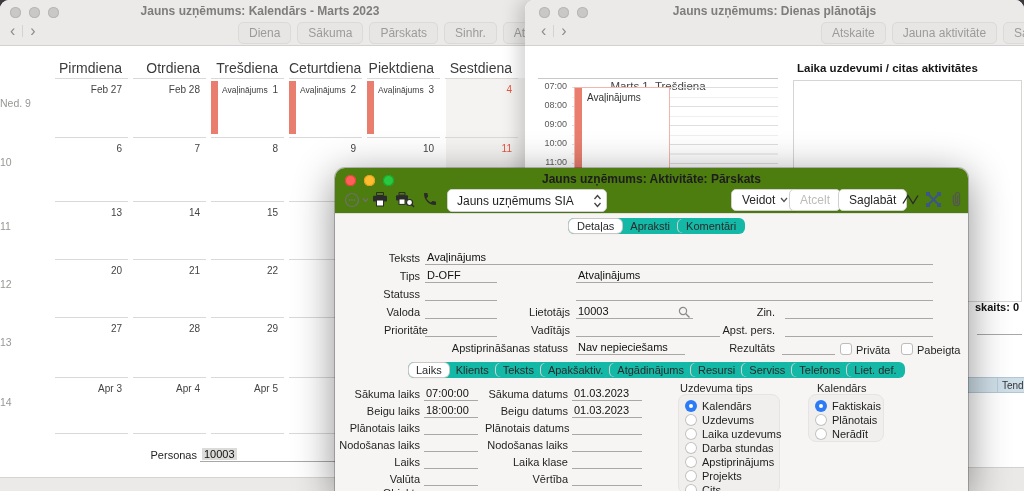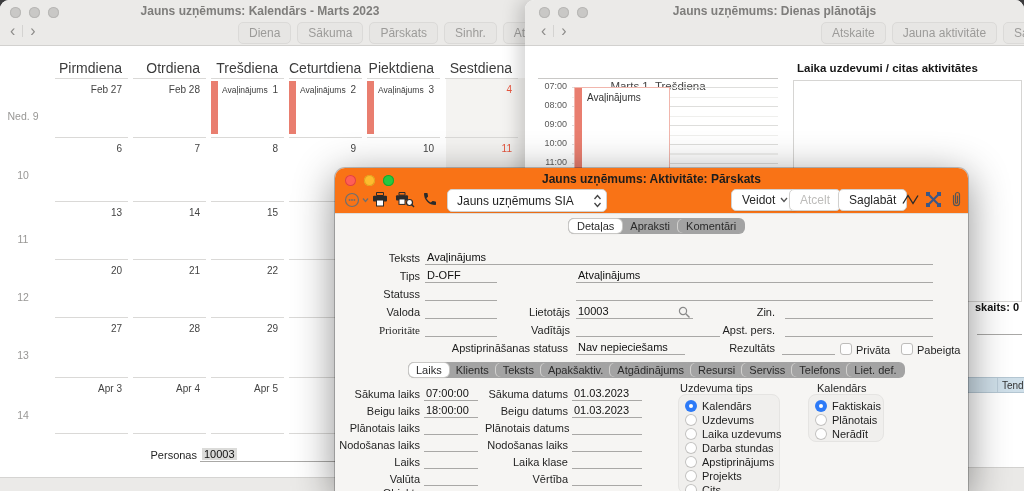--- a/index.html
+++ b/index.html
@@ -12,51 +12,51 @@
   .light{width:11px;height:11px;border-radius:50%;background:#c9c8c6;box-shadow:inset 0 0 0 1px #b8b7b5;}
   .nav{position:absolute;top:22px;display:flex;align-items:center;gap:7px;color:#8d8c8a;font-size:16px;line-height:18px;}
   .nav-sep{width:1px;height:12px;background:#d4d3d1;}
   .tbrow{position:absolute;top:22px;display:flex;gap:6px;}
   .tb-btn{height:20px;padding:0 10px;border:1px solid #dbdad8;border-radius:5px;background:#e7e6e4;color:#9c9b99;
           font-size:12px;display:inline-flex;align-items:center;white-space:nowrap;}
   
   .wkband{position:absolute;left:446px;top:78px;width:79px;height:355px;background:#f4f3f1;}
   .calrow{position:absolute;left:0;display:flex;}
   .gut{width:55px;box-sizing:border-box;padding-right:9px;}
-  .gutlab{display:block;text-align:center;font-size:10.5px;color:#989795;margin-top:32px;}
+  .gutlab{display:block;text-align:left;font-size:10.5px;color:#989795;margin-top:19px;}
   .dcell{width:73px;margin-right:5px;border-top:1px solid #dad9d7;position:relative;}
   .hcell{width:73px;margin-right:5px;text-align:right;box-sizing:border-box;padding-right:6px;font-size:14px;color:#3b3b3b;}
   .dnum{position:absolute;right:6px;top:5px;font-size:10px;color:#434343;}
   .dnum.red{color:#e8563e;}
   .evbar{position:absolute;left:0;top:2px;width:7px;bottom:3px;background:#e97e6f;}
   .evlab{position:absolute;left:11px;top:6px;font-size:8.5px;color:#3c3c3c;white-space:nowrap;}
   
   .hline{position:absolute;border-top:1px solid #c9c8c6;height:0;}
   .timelab{position:absolute;width:28px;text-align:right;font-size:9px;color:#5a5a5a;}
   .sched{position:absolute;left:47px;top:87px;width:206px;height:95px;
          background:repeating-linear-gradient(#dededc 0 1px,transparent 1px 9.5px,#efefed 9.5px 10.5px,transparent 10.5px 19px);}
   .pevent{position:absolute;left:49px;top:87px;width:96px;height:96px;background:#fff;border:1px solid #f1b6ad;box-sizing:border-box;}
   .pevent .bar{position:absolute;left:0;top:0;bottom:0;width:7px;background:#e97e6f;}
   .pevent .lab{position:absolute;left:12px;top:4px;font-size:10px;color:#333;}
   .panelbox{position:absolute;left:268px;top:80px;width:229px;height:222px;background:#fff;border:1px solid #d6d5d3;box-sizing:border-box;}
   .footerbar{position:absolute;left:0;right:0;height:24px;background:#eae9e7;border-top:1px solid #d2d1cf;}
   
   #act-win{background:#f6f5f3;border-radius:10px 10px 0 0;box-shadow:0 8px 40px rgba(0,0,0,.45),0 0 0 1px rgba(0,0,0,.22);overflow:hidden;}
-  #act-win .chrome{height:45px;background:#f97316;border-bottom:1px solid #dededc;}
+  #act-win .chrome{height:45px;background:#4d7c0f;border-bottom:1px solid #dededc;}
   #act-win .win-title{color:#1d1d1d;}
   .light.red{background:#ff5f57;box-shadow:inset 0 0 0 1px #e0443e;}
   .light.yel{background:#febc2e;box-shadow:inset 0 0 0 1px #e0a220;}
   .light.grn{background:#28c840;box-shadow:inset 0 0 0 1px #1ba52f;}
   .btn-fg{height:20px;padding:0 10px;border:1px solid #d2d1cf;border-radius:5px;background:#fff;color:#262626;font-size:12px;
           display:inline-flex;align-items:center;gap:5px;box-shadow:0 1px 1px rgba(0,0,0,.06);white-space:nowrap;}
   .btn-fg.disabled{color:#bdbcba;}
   .icon{position:absolute;display:inline-flex;}
   .select{position:absolute;height:21px;border:1px solid #d2d1cf;border-radius:5px;background:#fff;display:flex;align-items:center;
           font-size:12px;color:#1e1e1e;padding:0 4px 0 9px;gap:8px;box-shadow:0 1px 1px rgba(0,0,0,.06);}
-  .seg-wrap{position:absolute;display:flex;background:#a3a3a3;border-radius:6px;padding:1px;align-items:stretch;}
+  .seg-wrap{position:absolute;display:flex;background:#14b8a6;border-radius:6px;padding:1px;align-items:stretch;}
   .seg{font-size:11px;color:#2a2a2a;padding:1px 8px;display:flex;align-items:center;border-radius:5px;white-space:nowrap;}
   .seg + .seg{box-shadow:-1px 0 0 #d2d1cf;}
   .seg.on{background:#fff;box-shadow:0 0 0 1px #c9c8c6, 0 1px 2px rgba(0,0,0,.08);}
   .seg.on + .seg{box-shadow:none;}
   .flabel{position:absolute;font-size:11px;color:#1f1f1f;text-align:right;white-space:nowrap;}
   .ufield{position:absolute;border-bottom:1px solid #a9a8a6;height:14px;font-size:11px;color:#101010;white-space:nowrap;padding-left:2px;box-sizing:border-box;}
   .chk{position:absolute;width:12px;height:12px;border:1px solid #bdbcba;border-radius:3px;background:#fdfdfd;box-sizing:border-box;}
   .rpanel{position:absolute;background:#f0efed;border:1px solid #e5e4e2;border-radius:8px;box-sizing:border-box;padding:4px 0 0 6px;}
   .ritem{display:flex;align-items:center;gap:5px;height:14px;font-size:11px;color:#1d1d1d;white-space:nowrap;}
   .rdot{width:12px;height:12px;border-radius:50%;background:#fefefe;box-shadow:inset 0 0 0 1px #c2c1bf;flex:0 0 12px;}
@@ -397,21 +397,21 @@
   <div class="ufield" style="left:241px;top:137px;width:117px;">10003</div>
   <span class="icon" style="left:343px;top:138px;">
     <svg width="13" height="13">
         <circle cx="5" cy="5" r="3.6" fill="none" stroke="#8a8a8a" stroke-width="1.2"></circle>
         <line x1="7.8" y1="7.8" x2="11.5" y2="11.5" stroke="#8a8a8a" stroke-width="1.4"></line>
       </svg>
   </span>
   <div class="flabel" style="left:390px;top:138px;width:50px;">Zin.</div>
   <div class="ufield" style="left:450px;top:137px;width:148px;"></div>
 
-  <div class="flabel" style="left:0;top:156px;width:85px;font-family:Liberation Serif, serif;">Prioritāte</div>
+  <div class="flabel" style="left:8px;top:156px;width:85px;">Prioritāte</div>
   <div class="ufield" style="left:90px;top:155px;width:72px;"></div>
   <div class="flabel" style="left:150px;top:156px;width:85px;">Vadītājs</div>
   <div class="ufield" style="left:241px;top:155px;width:144px;"></div>
   <div class="flabel" style="left:355px;top:156px;width:85px;">Apst. pers.</div>
   <div class="ufield" style="left:450px;top:155px;width:148px;"></div>
 
   <div class="flabel" style="left:0;top:174px;width:233px;">Apstiprināšanas statuss</div>
   <div class="ufield" style="left:241px;top:173px;width:109px;">Nav nepieciešams</div>
   <div class="flabel" style="left:355px;top:174px;width:85px;">Rezultāts</div>
   <div class="ufield" style="left:447px;top:173px;width:53px;"></div>

